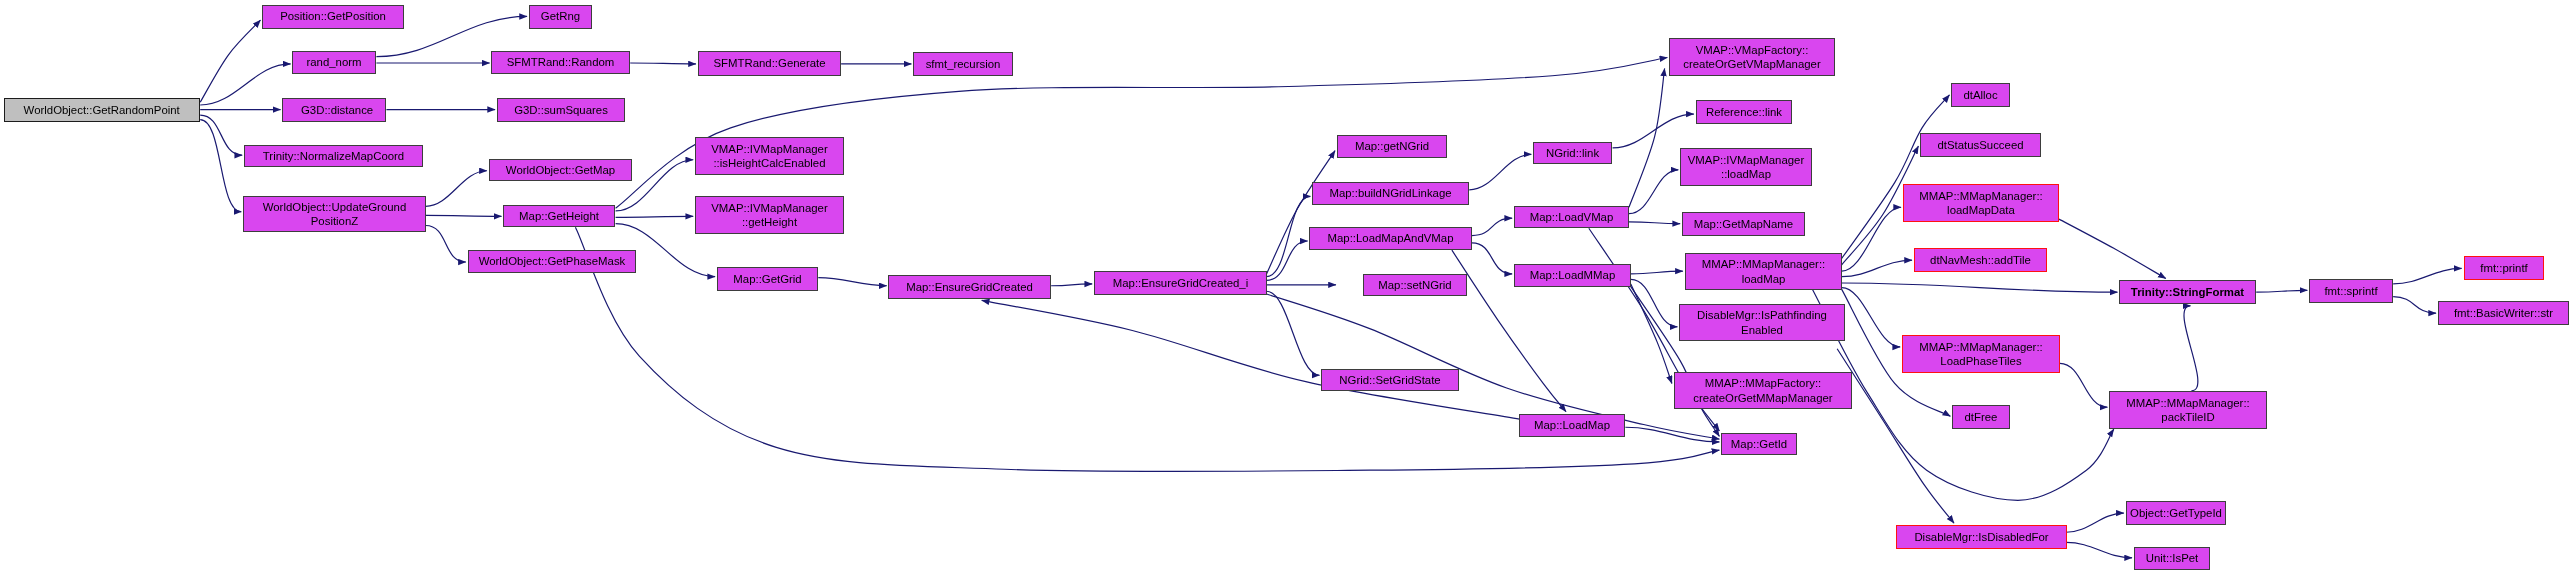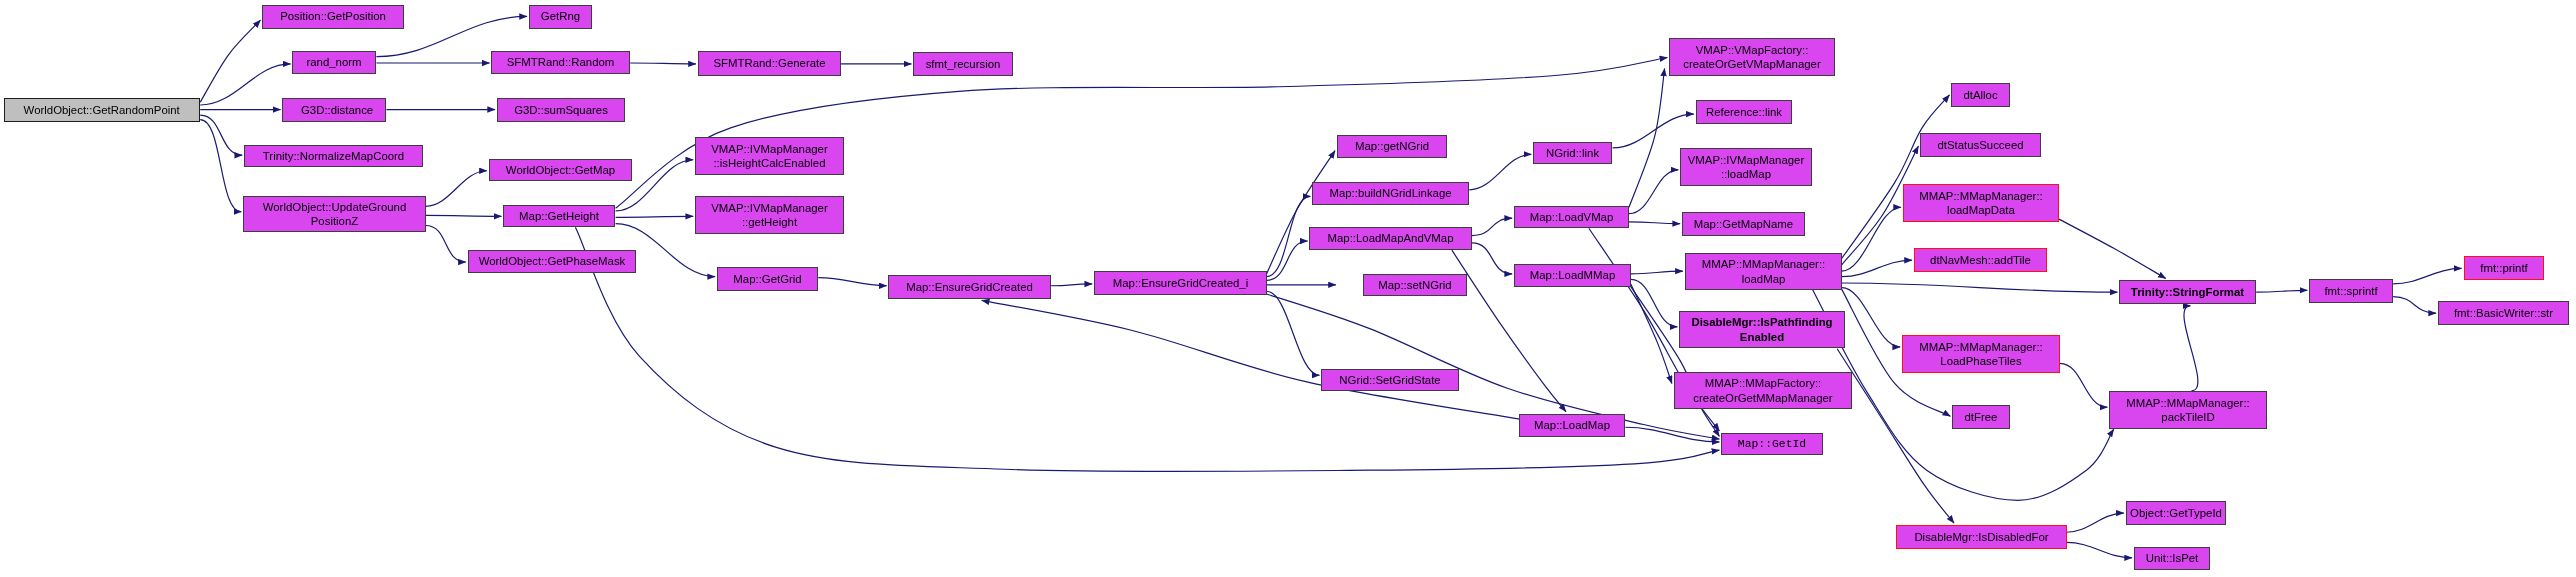--- a/index.html
+++ b/index.html
@@ -110,30 +110,30 @@
       <div class="node" style="left: 1094px; top: 271px; width: 173px; height: 24px;">Map::EnsureGridCreated_i</div>
       <div class="node" style="left: 1337px; top: 135px; width: 110px; height: 23px;">Map::getNGrid</div>
       <div class="node" style="left: 1312px; top: 182px; width: 157px; height: 23px;">Map::buildNGridLinkage</div>
       <div class="node" style="left: 1309px; top: 227px; width: 163px; height: 23px;">Map::LoadMapAndVMap</div>
       <div class="node" style="left: 1338px; top: 274px; width: 104px; height: 22px; margin-left: 25px;">Map::setNGrid</div>
       <div class="node" style="left: 1321px; top: 369px; width: 138px; height: 22px;">NGrid::SetGridState</div>
       <div class="node" style="left: 1533px; top: 142px; width: 79px; height: 22px;">NGrid::link</div>
       <div class="node" style="left: 1514px; top: 206px; width: 115px; height: 22px;">Map::LoadVMap</div>
       <div class="node" style="left: 1514px; top: 264px; width: 117px; height: 23px;">Map::LoadMMap</div>
       <div class="node" style="left: 1519px; top: 414px; width: 106px; height: 23px;">Map::LoadMap</div>
-      <div class="node" style="left: 1721px; top: 433px; width: 102px; height: 22px; font-family: Liberation Mono, monospace;">Map::GetId</div>
+      <div class="node" style="left: 1721px; top: 433px; width: 76px; height: 22px;">Map::GetId</div>
       <div class="node" style="left: 1669px; top: 38px; width: 166px; height: 38px;">VMAP::VMapFactory::
 createOrGetVMapManager</div>
       <div class="node" style="left: 1696px; top: 100px; width: 96px; height: 24px;">Reference::link</div>
       <div class="node" style="left: 1680px; top: 148px; width: 132px; height: 38px;">VMAP::IVMapManager
 ::loadMap</div>
       <div class="node" style="left: 1682px; top: 212px; width: 123px; height: 24px;">Map::GetMapName</div>
       <div class="node" style="left: 1685px; top: 253px; width: 157px; height: 37px;">MMAP::MMapManager::
 loadMap</div>
-      <div class="node" style="left: 1679px; top: 311px; width: 166px; height: 37px; font-weight: bold;">DisableMgr::IsPathfinding
+      <div class="node" style="left: 1679px; top: 304px; width: 166px; height: 37px;">DisableMgr::IsPathfinding
 Enabled</div>
       <div class="node" style="left: 1674px; top: 372px; width: 178px; height: 37px;">MMAP::MMapFactory::
 createOrGetMMapManager</div>
       <div class="node" style="left: 1951px; top: 83px; width: 59px; height: 24px;">dtAlloc</div>
       <div class="node" style="left: 1920px; top: 133px; width: 121px; height: 24px;">dtStatusSucceed</div>
       <div class="node red" style="left: 1903px; top: 184px; width: 156px; height: 38px; border-color: rgb(255, 17, 17);">MMAP::MMapManager::
 loadMapData</div>
       <div class="node red" style="left: 1914px; top: 248px; width: 133px; height: 24px; border-color: rgb(255, 17, 17);">dtNavMesh::addTile</div>
       <div class="node red" style="left: 1902px; top: 335px; width: 158px; height: 38px; border-color: rgb(255, 17, 17);">MMAP::MMapManager::
 LoadPhaseTiles</div>

